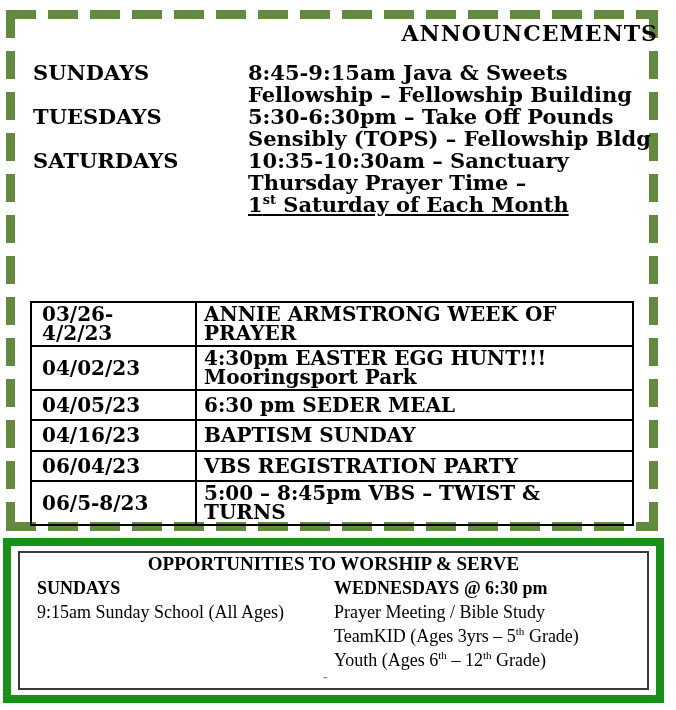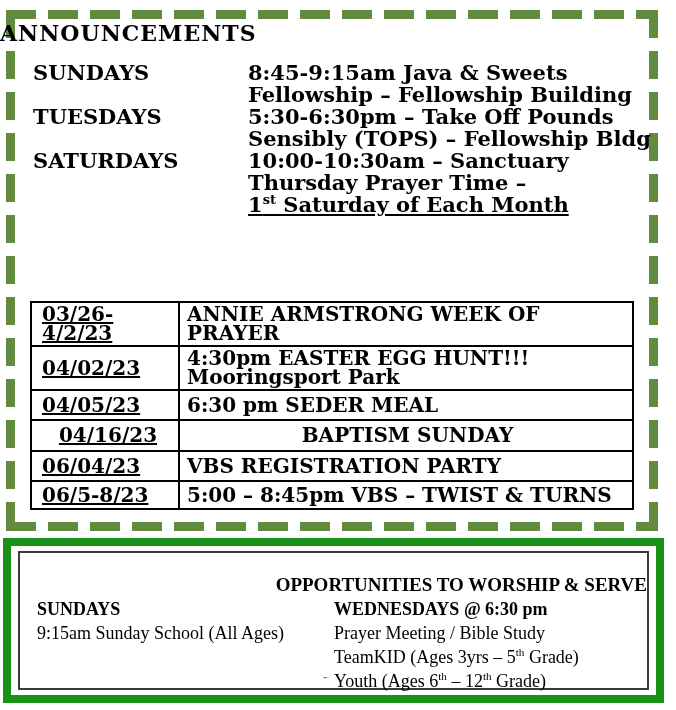--- a/index.html
+++ b/index.html
@@ -30,21 +30,21 @@
     background: repeating-linear-gradient(to bottom,
       var(--dashed-border) 0 28px, transparent 28px 41px);
   }
   .dash-left { left: 6px; }
   .dash-right { left: 649px; }
 
   
   .top-section { font-weight: bold; }
   .ann-title {
     position: absolute; top: 20px; left: 0; right: 18px;
-    text-align: left;
+    text-align: right;
     font-size: 22px; letter-spacing: 1px; font-weight: bold;
   }
   .ann-schedule { position: absolute; left: 33px; top: 62px; }
   .ann-row { display: flex; }
   .ann-day { width: 174px; font-size: 21px; line-height: 22px; }
   .ann-lines { font-size: 21px; line-height: 22px; margin-left: 41px; }
   .ann-line { white-space: nowrap; }
   .ann-line.underlined { text-decoration: underline; }
   sup { font-size: 0.62em; vertical-align: super; line-height: 0; }
 
@@ -52,42 +52,42 @@
   .events-table {
     position: absolute; left: 30px; top: 301px; width: 604px;
     border-collapse: collapse;
     font-weight: bold; font-size: 20px; line-height: 19px;
   }
   .events-table td {
     border: 2px solid #000;
     vertical-align: middle;
     white-space: pre-line;
   }
-  .events-table td.date-cell { width: 148px; padding: 2px 4px 2px 10px; text-decoration: underline; }
+  .events-table td.date-cell { width: 165px; padding: 2px 4px 2px 10px; }
   .events-table td.desc-cell { padding: 2px 4px 2px 7px; }
   .events-table tr:nth-child(1) { height: 40px; }
   .events-table tr:nth-child(2) { height: 37px; }
   .events-table tr:nth-child(3) { height: 30px; }
-  .events-table tr:nth-child(4) { height: 31px; text-align: center; }
+  .events-table tr:nth-child(4) { height: 31px; }
   .events-table tr:nth-child(5) { height: 30px; }
   .events-table tr:nth-child(6) { height: 28px; }
 
   
   .worship-outer {
     position: absolute; left: 3px; top: 538px;
     width: 661px; height: 165px;
     border: 8px solid var(--solid-border);
   }
   .worship-inner {
     position: absolute; inset: 5px 7px;
     border: 2px solid #3a3a3a;
     font-family: "Liberation Serif", serif;
   }
   .worship-title {
-    margin-top: 21px; text-align: right;
+    margin-top: 0; text-align: center;
     font-size: 19px; font-weight: bold;
   }
   .worship-cols { position: relative; margin-top: 1px; }
   .worship-col { line-height: 24px; font-size: 18px; }
   .worship-col .heading { font-size: 18px; font-weight: bold; }
   .col-left { margin-left: 17px; width: 295px; }
   .col-right { position: absolute; left: 314px; top: 0; }
   .stray-mark {
     position: absolute; left: 303px; top: 116px;
     font-size: 14px; color: #777;
@@ -117,21 +117,21 @@
       <div class="ann-row">
         <div class="ann-day">TUESDAYS</div>
         <div class="ann-lines">
           <div class="ann-line">5:30-6:30pm – Take Off Pounds</div>
           <div class="ann-line">Sensibly (TOPS) – Fellowship Bldg</div>
         </div>
       </div>
       <div class="ann-row">
         <div class="ann-day">SATURDAYS</div>
         <div class="ann-lines">
-          <div class="ann-line">10:00-10:30am – Sanctuary</div>
+          <div class="ann-line">10:35-10:30am – Sanctuary</div>
           <div class="ann-line">Thursday Prayer Time –</div>
           <div class="ann-line underlined"><span>1</span><sup>st</sup><span> Saturday of Each Month</span></div>
         </div>
       </div>
     </div>
 
     <table class="events-table">
       <tbody>
         <tr>
           <td class="date-cell">03/26-

